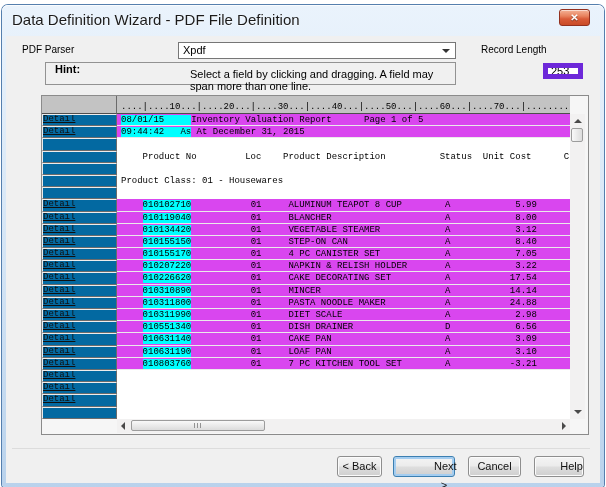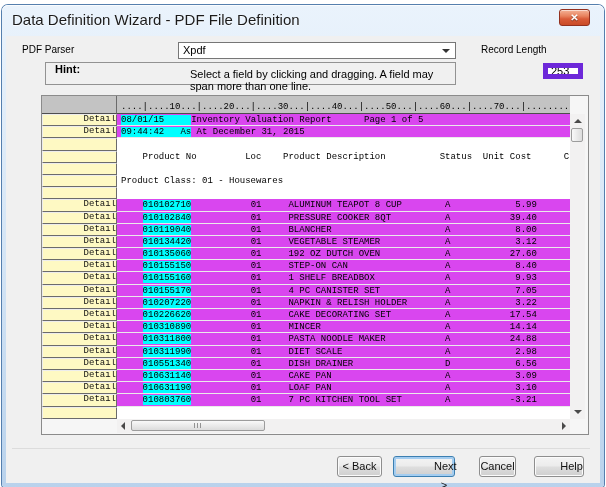--- a/index.html
+++ b/index.html
@@ -41,23 +41,23 @@
   
   .grid { position:absolute; left:35px; top:59px; width:548px; height:340px;
     border:1px solid #8b8b8b; background:#f6f6f6; overflow:hidden; }
   .corner { position:absolute; left:0; top:0; width:75px; height:18px; background:#c3c3c3;
     border-bottom:1px solid #4e4e4e; border-right:1px solid #6b6b6b; }
   .rulerband { position:absolute; left:75px; top:0; width:453px; height:18px; background:#c3c3c3;
     border-bottom:1px solid #4e4e4e; overflow:hidden; white-space:pre; color:#000;
     font:9px/12px "Liberation Mono","DejaVu Sans Mono",monospace;
     display:flex; align-items:flex-end; padding-left:4px; }
   .labelcol { position:absolute; left:0; top:18px; width:75px; }
-  .lcell { width:100%; height:12.2px; background:#fef9c3; border:1px solid;
-    border-color:#ececec #6b6b6b #6b6b6b #ececec; text-align:right; color:#101010;
-    font:9px/9.8px "Liberation Mono","DejaVu Sans Mono",monospace; overflow:hidden; }
+  .lcell { width:100%; height:12.2px; background:#0369a1; border:1px solid;
+    border-color:#ececec #6b6b6b #6b6b6b #ececec; text-align:left; color:#101010;
+    font:9px/9.8px "Liberation Mono","DejaVu Sans Mono",monospace; overflow:hidden;text-decoration:underline; }
   .rowsarea { position:absolute; left:75px; top:18px; width:453px; height:305px; background:#fff; overflow:hidden; }
   .crow { height:12.2px; white-space:pre; overflow:hidden; padding-left:4px; color:#000;
     font:9px/12.2px "Liberation Mono","DejaVu Sans Mono",monospace; }
   .crow.gray { background:#d946ef; box-shadow:inset 0 -1px 0 #eaeaea; }
   .hl { background:#00ffff; }
 
   
   .vsb { position:absolute; left:528px; top:18px; width:15px; height:305px; background:#f2f1f1; }
   .hsb { position:absolute; left:75px; top:323px; width:453px; height:14px; background:#f2f1f1; }
   .tri { position:absolute; width:0; height:0; }
@@ -72,21 +72,21 @@
   .hthumb::after { content:""; position:absolute; left:50%; top:2px; width:9px; height:5px; margin-left:-4px;
     background:repeating-linear-gradient(90deg,#939393 0 1px,transparent 1px 3px); }
 
   
   .sep { position:absolute; left:6px; top:412px; width:578px; border-top:1px solid #dcdcdc; }
   .btn { position:absolute; top:420px; height:21px; border:1px solid #8e8e8e; border-radius:3px;
     background:linear-gradient(#f4f4f4,#ececec 45%,#dddddd 55%,#cfcfcf); color:#111;
     font-size:11px; line-height:19px; box-shadow:inset 0 0 0 1px #fbfbfb; }
   #btn-back   { left:331px; width:45px; }
   #btn-next   { left:387px; width:62px; border-color:#3c7fb1; box-shadow:inset 0 0 0 2px #a4cdf0;padding-left:40px; }
-  #btn-cancel { left:462px; width:37px;margin-left:11px; }
+  #btn-cancel { left:462px; width:53px; }
   #btn-help   { left:528px; width:50px;padding-left:25px; }
 </style>
 </head>
 <body>
 
 <div class="window">
   <div class="titlebar">
     <span class="title">Data Definition Wizard - PDF File Definition</span>
     <div class="closebtn">
       <span class="x">✕</span>
@@ -141,26 +141,23 @@
         </div>
       <div class="rowsarea" id="rowsarea">
           <div class="crow gray"><span class="hl">08/01/15     </span><span>Inventory Valuation Report      Page 1 of 5</span></div>
           <div class="crow gray"><span class="hl">09:44:42   As</span><span> At December 31, 2015</span></div>
           <div class="crow"></div>
           <div class="crow"><span>    Product No         Loc    Product Description          Status  Unit Cost      C</span></div>
           <div class="crow"></div>
           <div class="crow"><span>Product Class: 01 - Housewares</span></div>
           <div class="crow"></div>
           <div class="crow gray"><span>    </span><span class="hl">010102710</span><span>           01     ALUMINUM TEAPOT 8 CUP        A            5.99</span></div>
-          <div class="crow gray"><span>    </span><span class="hl">010102840</span><span>           01     PRESSURE COOKER 8QT          A           39.40</span></div>
           <div class="crow gray"><span>    </span><span class="hl">010119040</span><span>           01     BLANCHER                     A            8.00</span></div>
           <div class="crow gray"><span>    </span><span class="hl">010134420</span><span>           01     VEGETABLE STEAMER            A            3.12</span></div>
-          <div class="crow gray"><span>    </span><span class="hl">010135060</span><span>           01     192 OZ DUTCH OVEN            A           27.60</span></div>
           <div class="crow gray"><span>    </span><span class="hl">010155150</span><span>           01     STEP-ON CAN                  A            8.40</span></div>
-          <div class="crow gray"><span>    </span><span class="hl">010155160</span><span>           01     1 SHELF BREADBOX             A            9.93</span></div>
           <div class="crow gray"><span>    </span><span class="hl">010155170</span><span>           01     4 PC CANISTER SET            A            7.05</span></div>
           <div class="crow gray"><span>    </span><span class="hl">010207220</span><span>           01     NAPKIN &amp; RELISH HOLDER       A            3.22</span></div>
           <div class="crow gray"><span>    </span><span class="hl">010226620</span><span>           01     CAKE DECORATING SET          A           17.54</span></div>
           <div class="crow gray"><span>    </span><span class="hl">010310890</span><span>           01     MINCER                       A           14.14</span></div>
           <div class="crow gray"><span>    </span><span class="hl">010311800</span><span>           01     PASTA NOODLE MAKER           A           24.88</span></div>
           <div class="crow gray"><span>    </span><span class="hl">010311990</span><span>           01     DIET SCALE                   A            2.98</span></div>
           <div class="crow gray"><span>    </span><span class="hl">010551340</span><span>           01     DISH DRAINER                 D            6.56</span></div>
           <div class="crow gray"><span>    </span><span class="hl">010631140</span><span>           01     CAKE PAN                     A            3.09</span></div>
           <div class="crow gray"><span>    </span><span class="hl">010631190</span><span>           01     LOAF PAN                     A            3.10</span></div>
           <div class="crow gray"><span>    </span><span class="hl">010803760</span><span>           01     7 PC KITCHEN TOOL SET        A           -3.21</span></div>

